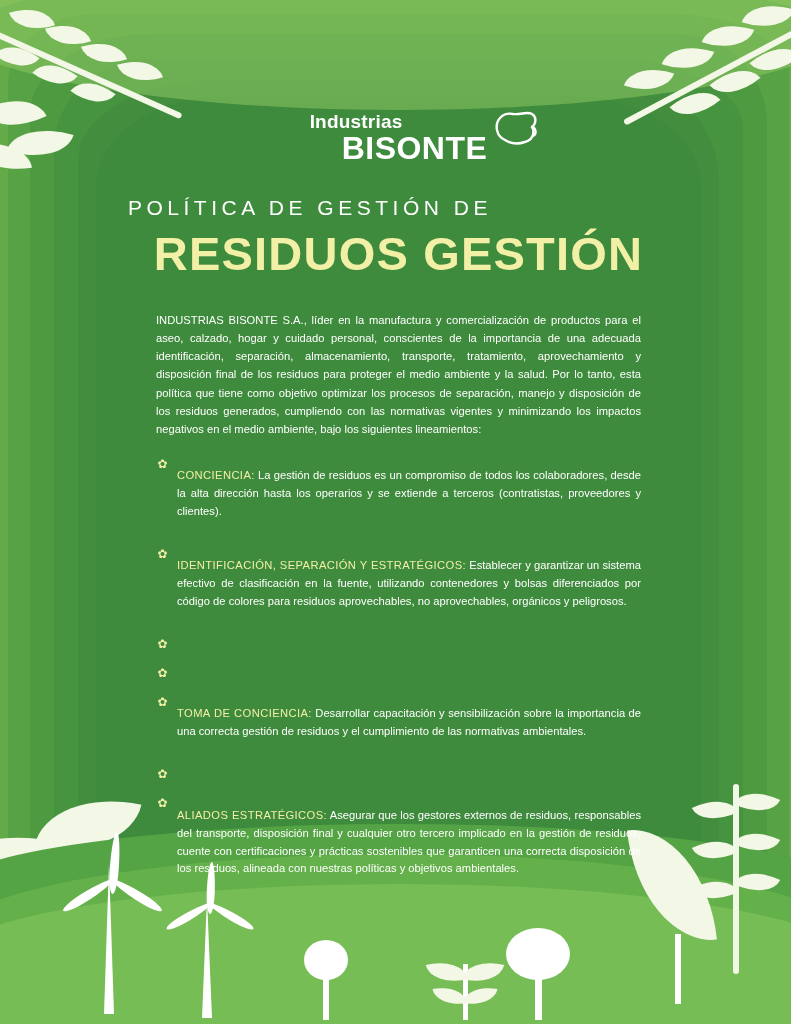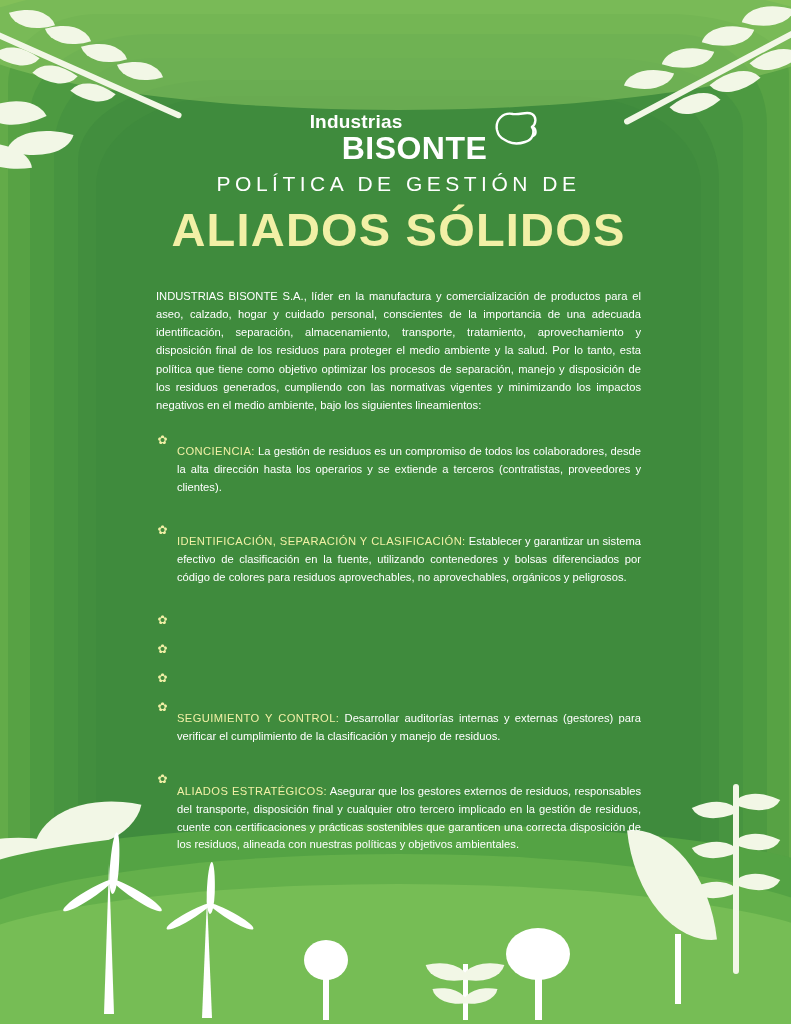--- a/index.html
+++ b/index.html
@@ -125,22 +125,22 @@
     margin-left: 32px;
   }
   .logo-bison {
     position: absolute;
     right: -52px;
     top: -4px;
     width: 48px;
     height: 44px;
   }
   .title-sm {
-    margin-top: 8px;
-    text-align: center;
+    margin-top: 32px;
+    text-align: left;
     color: #ffffff;
     font-size: 21px;
     letter-spacing: 4.5px;
     font-weight: normal;
   }
   .title-lg {
     margin-top: 6px;
     text-align: center;
     color: #f2f0a6;
     font-size: 47px;
@@ -304,51 +304,51 @@
         <span class="l1">Industrias</span>
         <span class="l2">BISONTE</span>
         <svg class="logo-bison" viewBox="0 0 48 44">
           <path d="M6 22 C4 12, 12 4, 22 6 C30 7, 36 3, 41 6 C46 9, 45 16, 41 19 C44 24, 42 32, 34 34 C28 36, 20 36, 14 32 C8 29, 7 26, 6 22 Z" fill="none" stroke="#ffffff" stroke-width="2.4" stroke-linejoin="round"></path>
           <path d="M41 19 C45 20, 46 26, 42 28" fill="none" stroke="#ffffff" stroke-width="2.4" stroke-linecap="round"></path>
         </svg>
       </div>
     </div>
 
     <div class="title-sm">POLÍTICA DE GESTIÓN DE</div>
-    <div class="title-lg">ALIADOS SÓLIDOS</div>
+    <div class="title-lg">RESIDUOS GESTIÓN</div>
 
     <p class="intro">INDUSTRIAS BISONTE S.A., líder en la manufactura y comercialización de productos para el aseo, calzado, hogar y cuidado personal, conscientes de la importancia de una adecuada identificación, separación, almacenamiento, transporte, tratamiento, aprovechamiento y disposición final de los residuos para proteger el medio ambiente y la salud. Por lo tanto, esta política que tiene como objetivo optimizar los procesos de separación, manejo y disposición de los residuos generados, cumpliendo con las normativas vigentes y minimizando los impactos negativos en el medio ambiente, bajo los siguientes lineamientos:</p>
 
     <div class="list">
 
       <div class="item">
         <span class="bullet">✿</span>
         <p class="item-text"><span class="lead">CONCIENCIA:</span><span> La gestión de residuos es un compromiso de todos los colaboradores, desde la alta dirección hasta los operarios y se extiende a terceros (contratistas, proveedores y clientes).</span></p>
       </div>
 
       <div class="item">
         <span class="bullet">✿</span>
-        <p class="item-text"><span class="lead">IDENTIFICACIÓN, SEPARACIÓN Y CLASIFICACIÓN:</span><span> Establecer y garantizar un sistema efectivo de clasificación en la fuente, utilizando contenedores y bolsas diferenciados por código de colores para residuos aprovechables, no aprovechables, orgánicos y peligrosos.</span></p>
-      </div>
-
-      <div class="item">
-        <span class="bullet">✿</span>
-      </div>
-
-      <div class="item">
-        <span class="bullet">✿</span>
-      </div>
-
-      <div class="item">
-        <span class="bullet">✿</span>
-      </div>
-
-      <div class="item">
-        <span class="bullet">✿</span>
-        <p class="item-text"><span class="lead">SEGUIMIENTO Y CONTROL:</span><span> Desarrollar auditorías internas y externas (gestores) para verificar el cumplimiento de la clasificación y manejo de residuos.</span></p>
+        <p class="item-text"><span class="lead">IDENTIFICACIÓN, SEPARACIÓN Y ESTRATÉGICOS:</span><span> Establecer y garantizar un sistema efectivo de clasificación en la fuente, utilizando contenedores y bolsas diferenciados por código de colores para residuos aprovechables, no aprovechables, orgánicos y peligrosos.</span></p>
+      </div>
+
+      <div class="item">
+        <span class="bullet">✿</span>
+      </div>
+
+      <div class="item">
+        <span class="bullet">✿</span>
+      </div>
+
+      <div class="item">
+        <span class="bullet">✿</span>
+        <p class="item-text"><span class="lead">TOMA DE CONCIENCIA:</span><span> Desarrollar capacitación y sensibilización sobre la importancia de una correcta gestión de residuos y el cumplimiento de las normativas ambientales.</span></p>
+      </div>
+
+      <div class="item">
+        <span class="bullet">✿</span>
       </div>
 
       <div class="item">
         <span class="bullet">✿</span>
         <p class="item-text"><span class="lead">ALIADOS ESTRATÉGICOS:</span><span> Asegurar que los gestores externos de residuos, responsables del transporte, disposición final y cualquier otro tercero implicado en la gestión de residuos, cuente con certificaciones y prácticas sostenibles que garanticen una correcta disposición de los residuos, alineada con nuestras políticas y objetivos ambientales.</span></p>
       </div>
 
     </div>
 
   </div>

